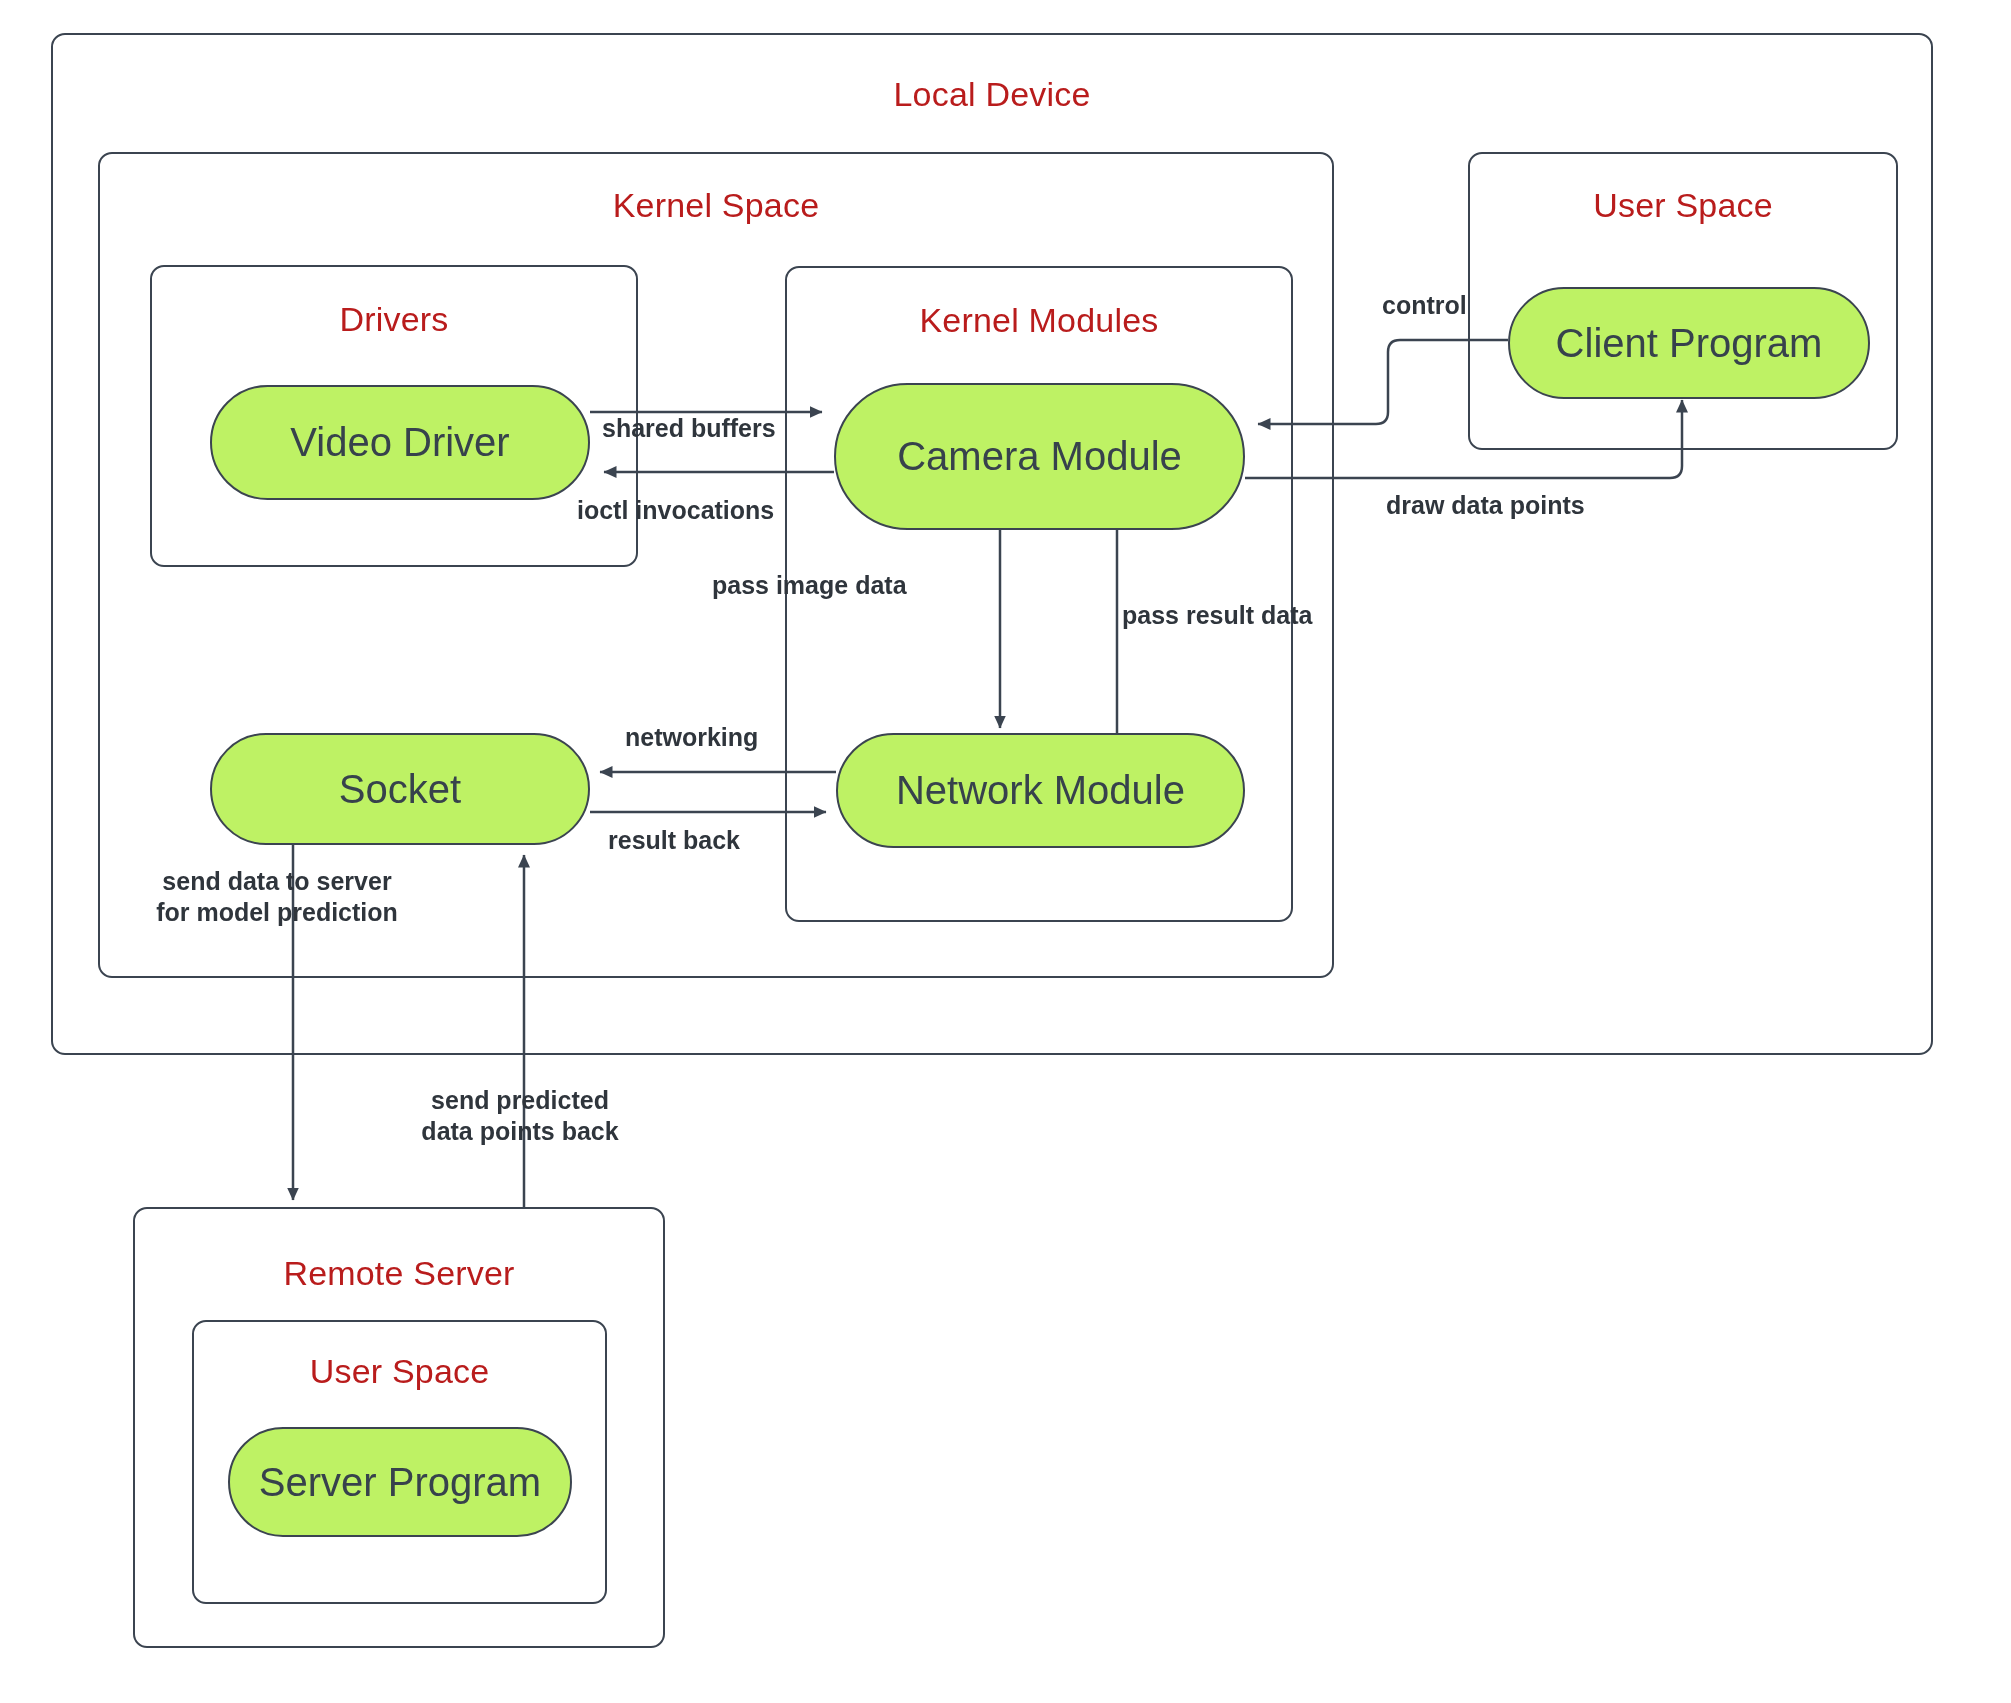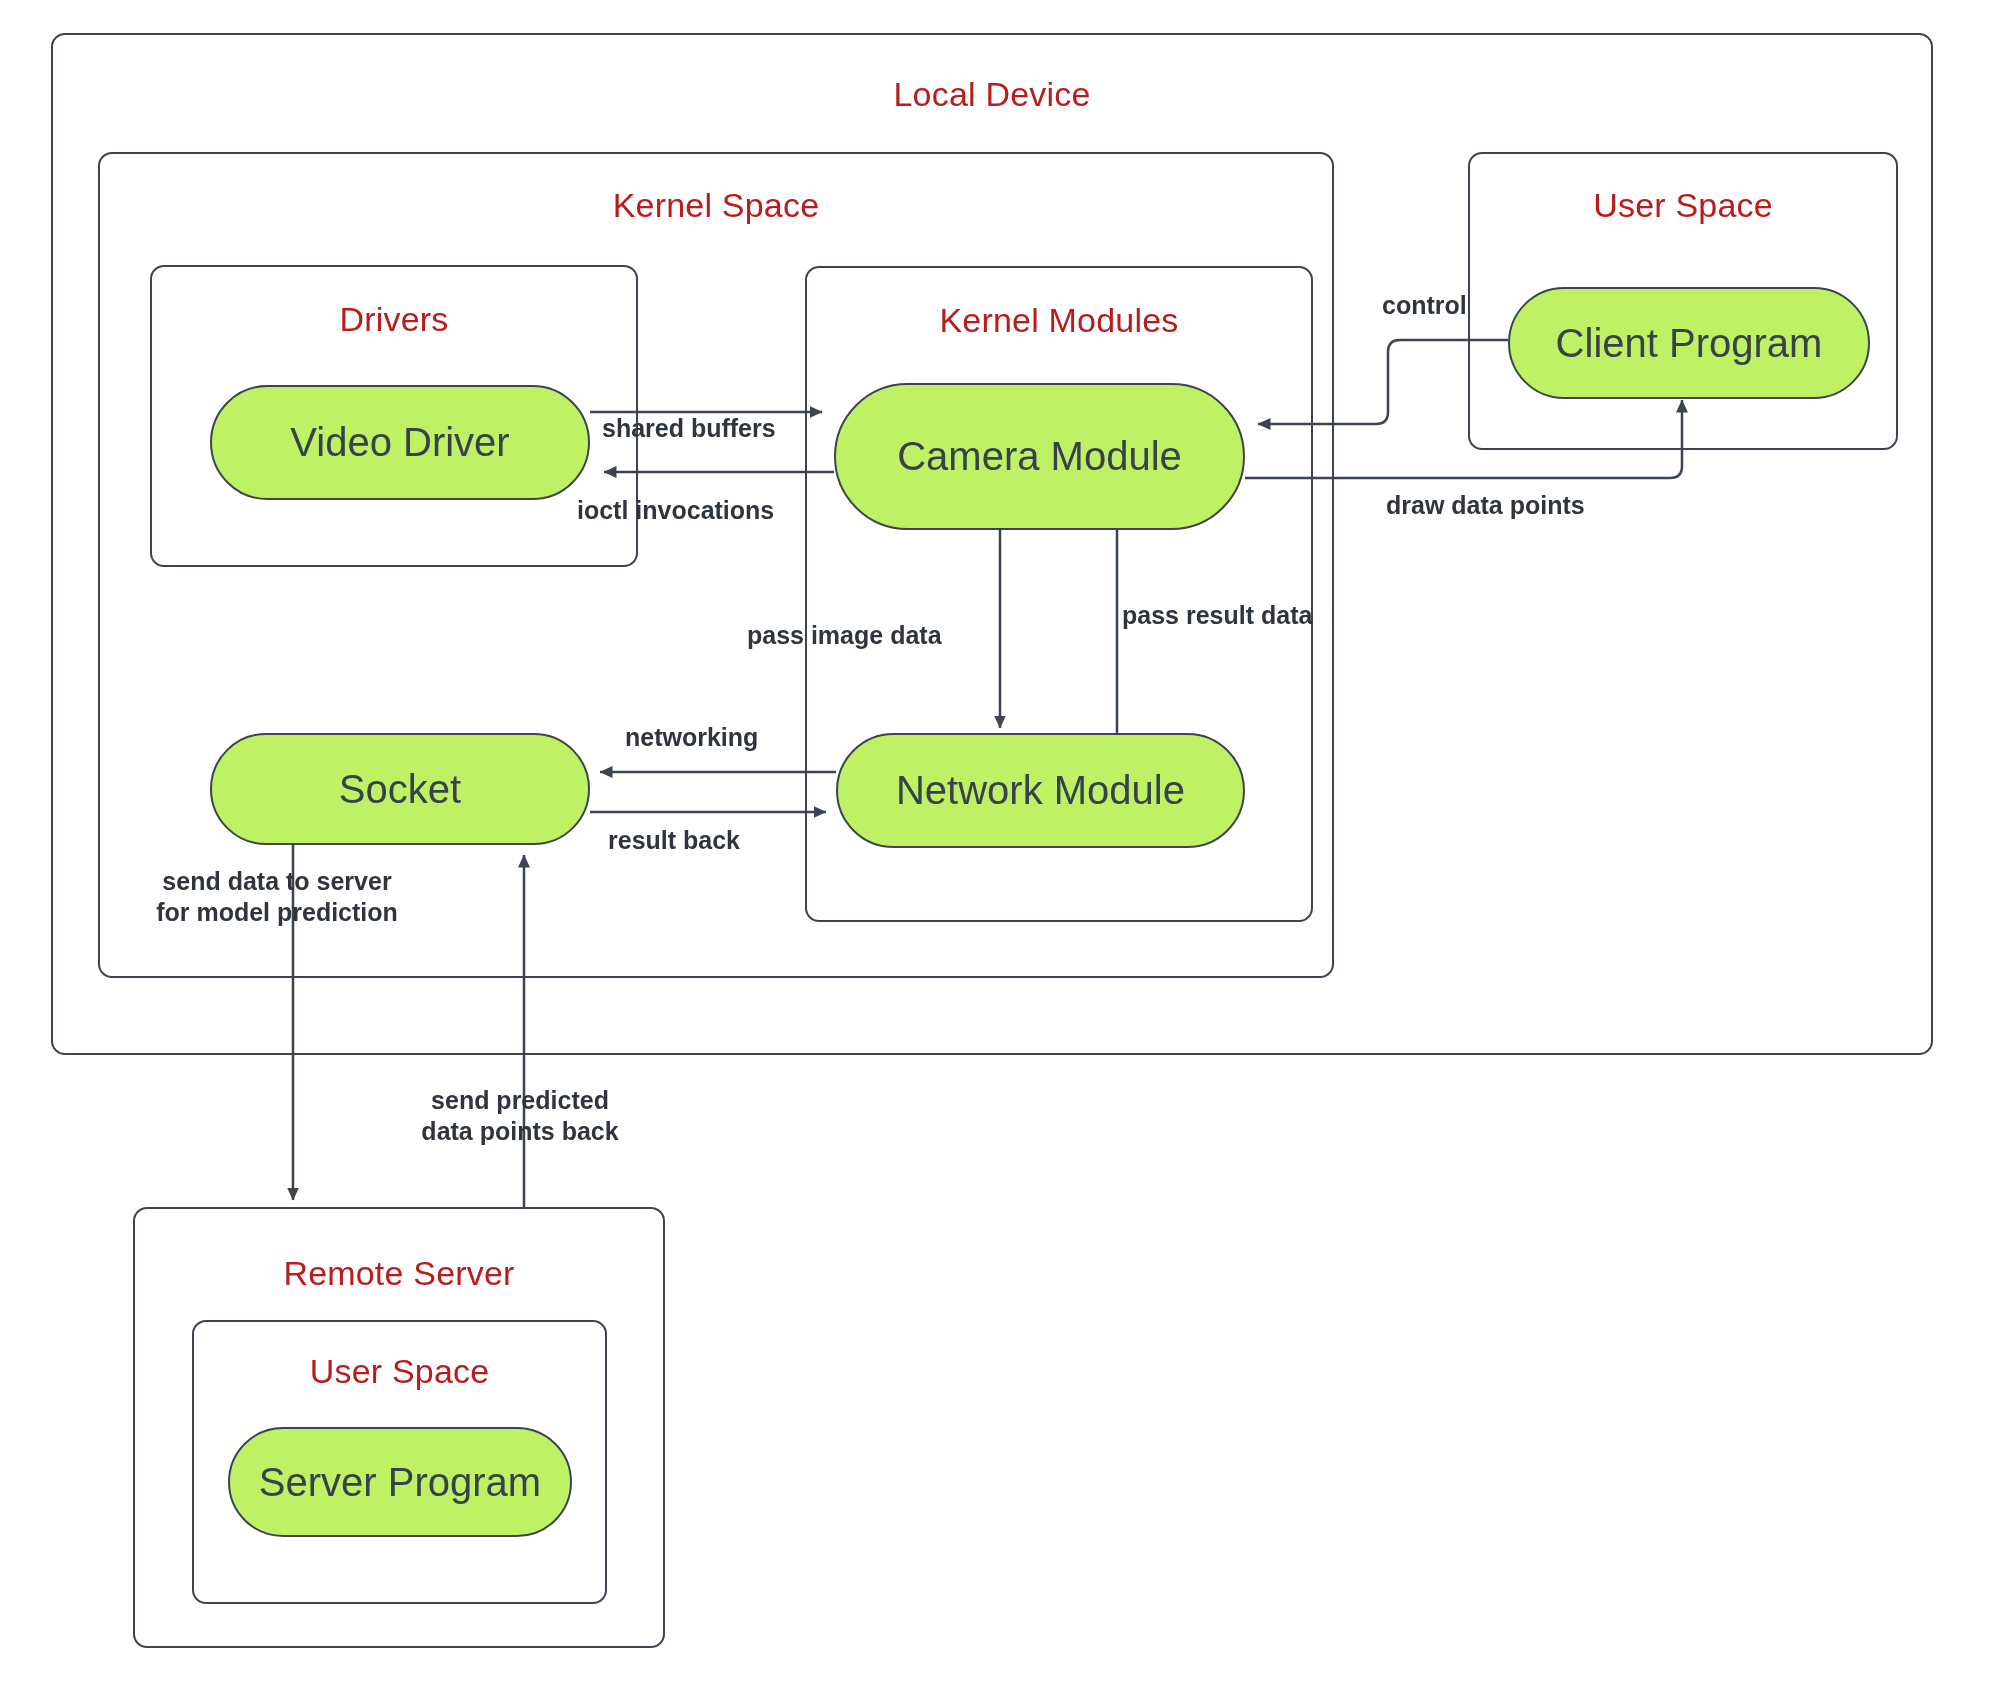--- a/index.html
+++ b/index.html
@@ -129,21 +129,21 @@
   </div>
 
   <div class="container-box" style="left:1468px; top:152px; width:430px; height:298px;">
     <div class="box-title" style="top:32px;">User Space</div>
   </div>
 
   <div class="container-box" style="left:150px; top:265px; width:488px; height:302px;">
     <div class="box-title" style="top:33px;">Drivers</div>
   </div>
 
-  <div class="container-box" style="left:785px; top:266px; width:508px; height:656px;margin-left:20px;">
+  <div class="container-box" style="left:785px; top:266px; width:508px; height:656px;">
     <div class="box-title" style="top:33px;">Kernel Modules</div>
   </div>
 
   <div class="container-box" style="left:133px; top:1207px; width:532px; height:441px;">
     <div class="box-title" style="top:45px;">Remote Server</div>
   </div>
 
   <div class="container-box" style="left:192px; top:1320px; width:415px; height:284px;">
     <div class="box-title" style="top:30px;">User Space</div>
   </div>
@@ -173,21 +173,21 @@
   </div>
 
   <div class="edge-label" style="left:602px; top:365px;margin-top:48px;">shared buffers</div>
 
   <div class="edge-label" style="left:577px; top:495px;">ioctl invocations</div>
 
   <div class="edge-label" style="left:1382px; top:290px;">control</div>
 
   <div class="edge-label" style="left:1386px; top:490px;">draw data points</div>
 
-  <div class="edge-label" style="left:712px; top:620px;margin-left:35px;">pass image data</div>
+  <div class="edge-label" style="left:712px; top:570px;">pass image data</div>
 
   <div class="edge-label" style="left:1122px; top:600px;">pass result data</div>
 
   <div class="edge-label" style="left:625px; top:722px;">networking</div>
 
   <div class="edge-label" style="left:608px; top:825px;">result back</div>
 
   <div class="edge-label center" style="left:112px; top:866px; width:330px;">
     <div>send data to server</div>
     <div>for model prediction</div>

